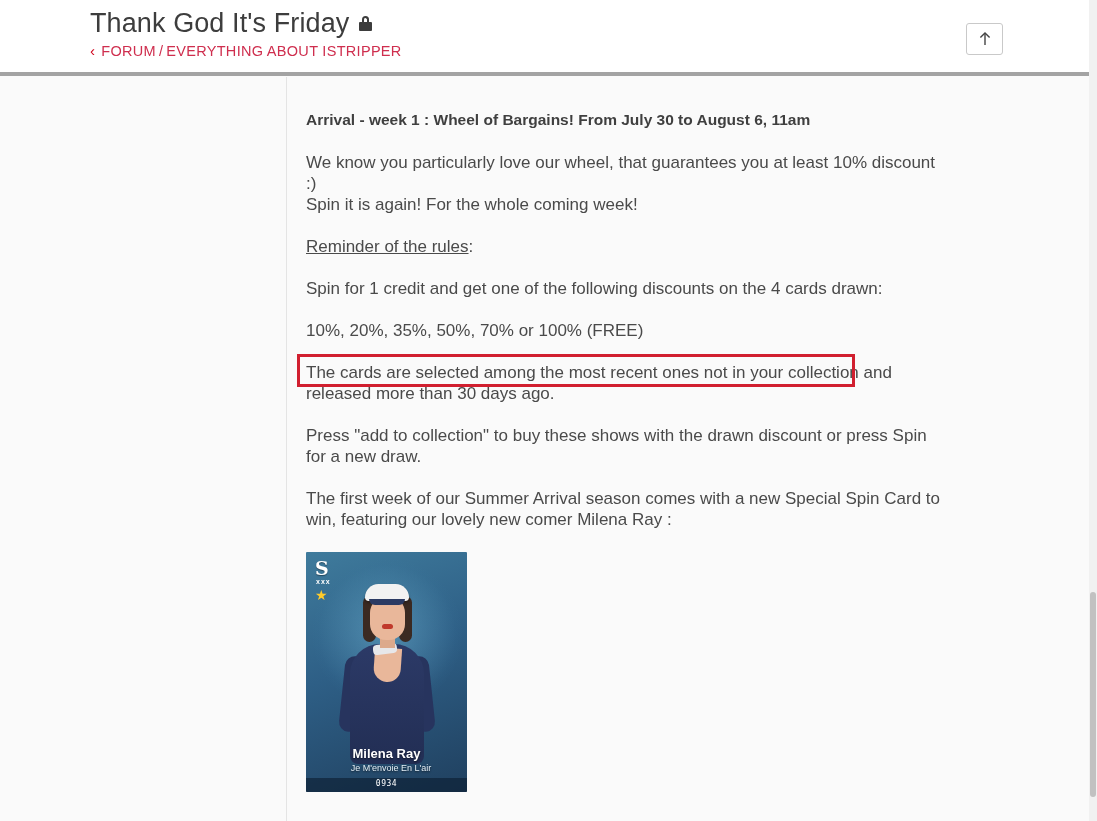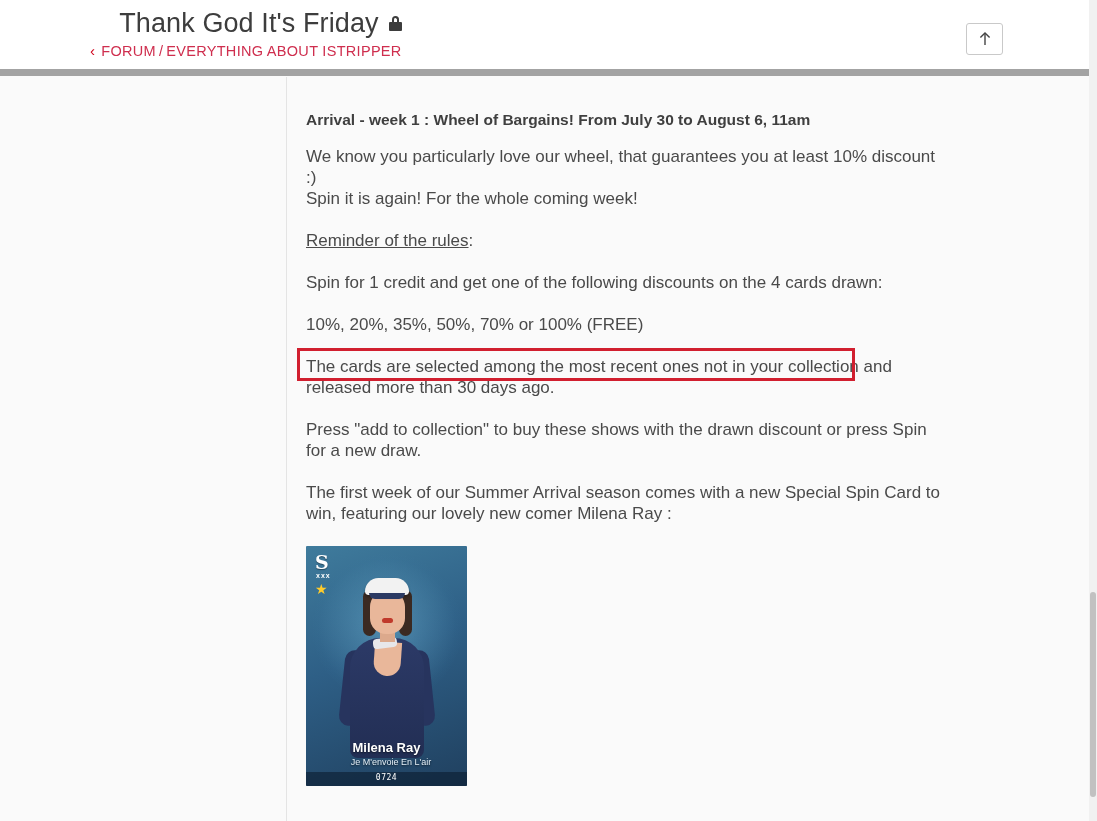--- a/index.html
+++ b/index.html
@@ -17,22 +17,21 @@
     overflow: hidden;
   }
 
   
   .header {
     position: absolute;
     top: 0; left: 0;
     width: 1089px;
     height: 76px;
     background: #ffffff;
-    border-bottom: 7px solid #a3a3a3;
-    text-align: right;
+    border-bottom: 4px solid #a3a3a3;
   }
   .header-inner {
     position: absolute;
     left: 90px;
     top: 6px;
   }
   .topic-title {
     font-size: 27px;
     color: #3d3d3d;
     font-weight: 400;
@@ -121,21 +120,21 @@
   .post {
     position: absolute;
     left: 306px;
     top: 33px;
     width: 640px;
   }
   .post-title {
     font-size: 15.5px;
     font-weight: bold;
     color: #3f3f3f;
-    margin-bottom: 16px;
+    margin-bottom: 22px;
     line-height: 20px;
   }
   .para {
     font-size: 17px;
     color: #4a4a4a;
     line-height: 21px;
     margin-bottom: 21px;
   }
   .underline { text-decoration: underline; }
 
@@ -410,21 +409,21 @@
         <div class="fig-neck"></div>
         <div class="fig-hair-l"></div>
         <div class="fig-hair-r"></div>
         <div class="fig-face"></div>
         <div class="fig-lips"></div>
         <div class="fig-hat"></div>
 
         <div class="card-name">Milena Ray</div>
         <div class="card-sub">Je M'envoie En L'air</div>
         <div class="card-bottombar"></div>
-        <div class="card-num">0724</div>
+        <div class="card-num">0934</div>
       </div>
     </div>
   </div>
 
   <div class="scrollbar-track">
     <div class="scrollbar-thumb"></div>
   </div>
 </div>
 
 </body></html>

